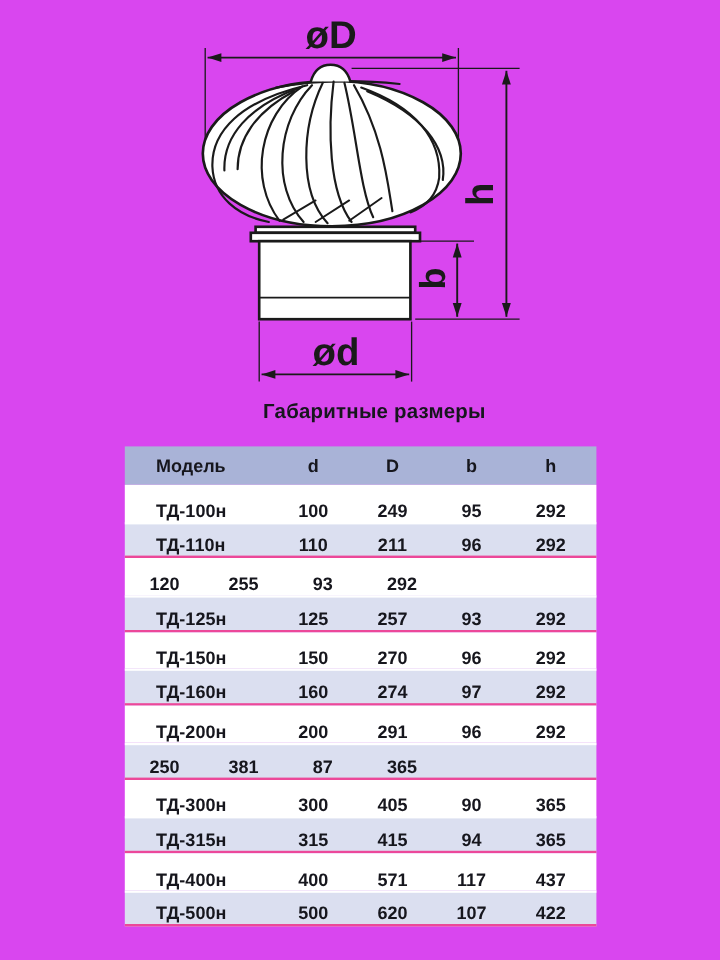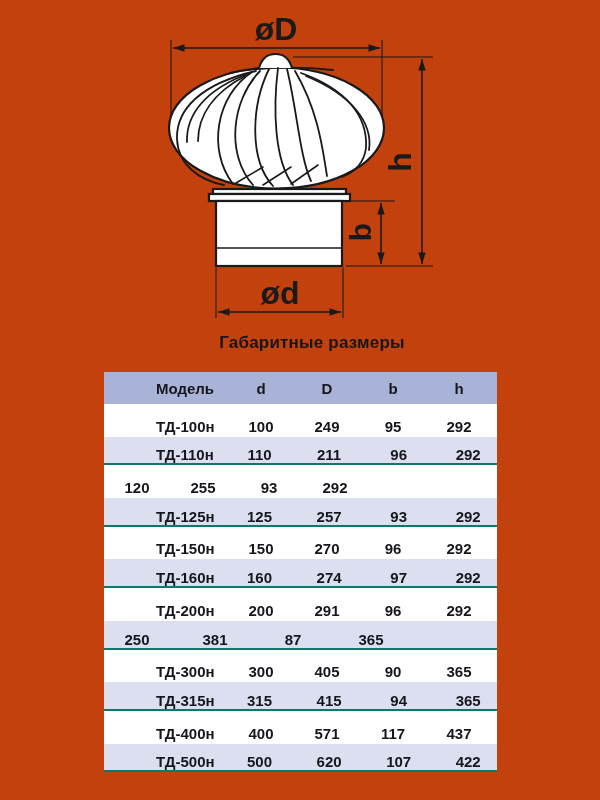--- a/index.html
+++ b/index.html
@@ -6,21 +6,21 @@
     --header-bg:#a9b3d7;
     --alt-bg:#dbdff0;
     --line:#1a1a1a;
     --text:#16161d;
   }
   html,body{margin:0;padding:0;}
   body{
     width:600px;height:800px;background:#ffffff;overflow:hidden;
     font-family:"Liberation Sans", sans-serif;position:relative;
   }
-  .page{position:absolute;inset:0;background:#c2410c;}
+  .page{position:absolute;inset:0;background:#d946ef;}
   .diagram-svg{position:absolute;left:0;top:0;}
   .dim-label{
     font-family:"Liberation Sans", sans-serif;
     font-weight:bold;font-size:32px;fill:var(--line);
   }
   .dim-label-b{font-size:30px;}
   .table-title{
     position:absolute;top:333px;left:0;width:600px;
     text-align:center;font-size:17px;font-weight:bold;color:var(--text);
     letter-spacing:.2px;
@@ -33,24 +33,24 @@
   .thead{
     display:flex;align-items:center;height:32px;
     background:var(--header-bg);font-weight:bold;
   }
   .row{
     display:flex;align-items:flex-end;height:30.7px;font-weight:bold;
     box-sizing:border-box;background:#fff;
   }
   .row.alt{
     background:var(--alt-bg);
-    border-top:2px solid #fff;border-bottom:2px solid #0f766e;gap:12px;
+    border-top:2px solid #fff;border-bottom:2px solid #ec4899;
   }
   .cell{white-space:nowrap;}
-  .c0{width:124px;padding-left:52px;box-sizing:border-box;text-align:left;}
+  .c0{width:124px;padding-left:26px;box-sizing:border-box;text-align:left;}
   .cn{width:66px;text-align:center;}
 </style>
 </head>
 <body>
 
 <div class="page">
 
   <svg class="diagram-svg" width="600" height="330" viewBox="0 0 600 330">
     <defs>
       <marker id="arw" viewBox="0 0 13 9" markerWidth="13" markerHeight="9" refX="12" refY="4.5" orient="auto-start-reverse" markerUnits="userSpaceOnUse">

